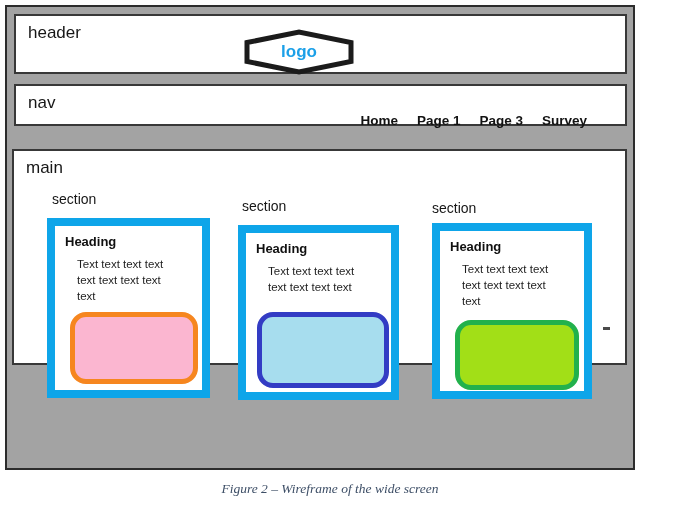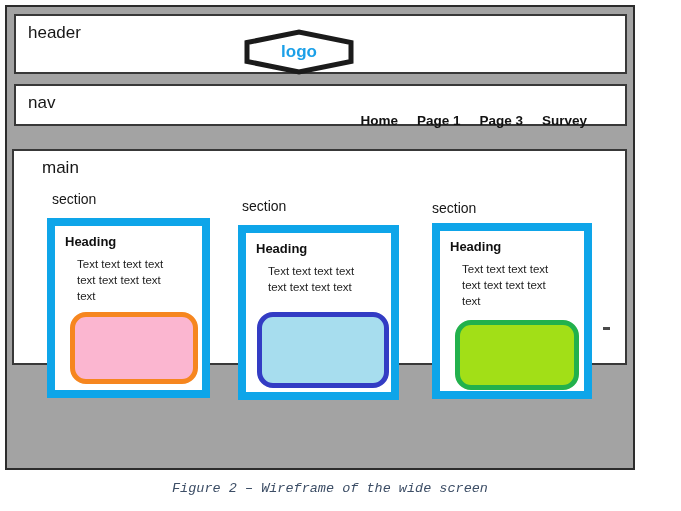--- a/index.html
+++ b/index.html
@@ -10,21 +10,21 @@
 
   .frame {
     position: absolute; left: 5px; top: 5px; width: 630px; height: 465px;
     border: 2px solid #2c2c2c; background: #a3a3a3;
   }
 
   .wbox { position: absolute; border: 2px solid #383838; background: #fff; }
 
   .header-box { left: 7px; top: 7px; width: 613px; height: 60px; }
   .nav-box    { left: 7px; top: 77px; width: 613px; height: 42px; }
-  .main-box   { left: 5px; top: 142px; width: 615px; height: 216px; padding-left: 16px; }
+  .main-box   { left: 5px; top: 142px; width: 615px; height: 216px; }
   .footer-box { left: 7px; top: 413px; width: 613px; height: 43px; }
 
   .area-label { display: inline-block; font-size: 17px; margin: 7px 0 0 12px; color: #161616; }
   .footer-box .area-label { font-size: 18px; }
 
   .logo {
     position: absolute; left: 228px; top: 13px; width: 110px; height: 46px;
   }
   .logo svg { position: absolute; left: 0; top: 0; }
   .logo-text {
@@ -58,21 +58,21 @@
   .color-box { border-radius: 16px; border: 5px solid; }
   .color-box.c1 { margin: 8px 0 0 15px;  width: 128px; height: 72px; }
   .color-box.c2 { margin: 17px 0 0 11px; width: 132px; height: 76px; }
   .color-box.c3 { margin: 11px 0 0 15px; width: 124px; height: 70px; }
 
   .stray-dash { position: absolute; left: 589px; top: 176px; width: 7px; height: 3px; background: #4a4a4a; }
 
   .caption {
     position: absolute; left: 0; top: 481px; width: 660px;
     text-align: center;
-    font-family: Liberation Mono, monospace; font-style: italic;
+    font-family: Liberation Serif, serif; font-style: italic;
     font-size: 13.5px;
   }
 </style>
 </head>
 <body>
 
 <div class="canvas">
   <div class="frame">
 
     <div class="wbox header-box">

